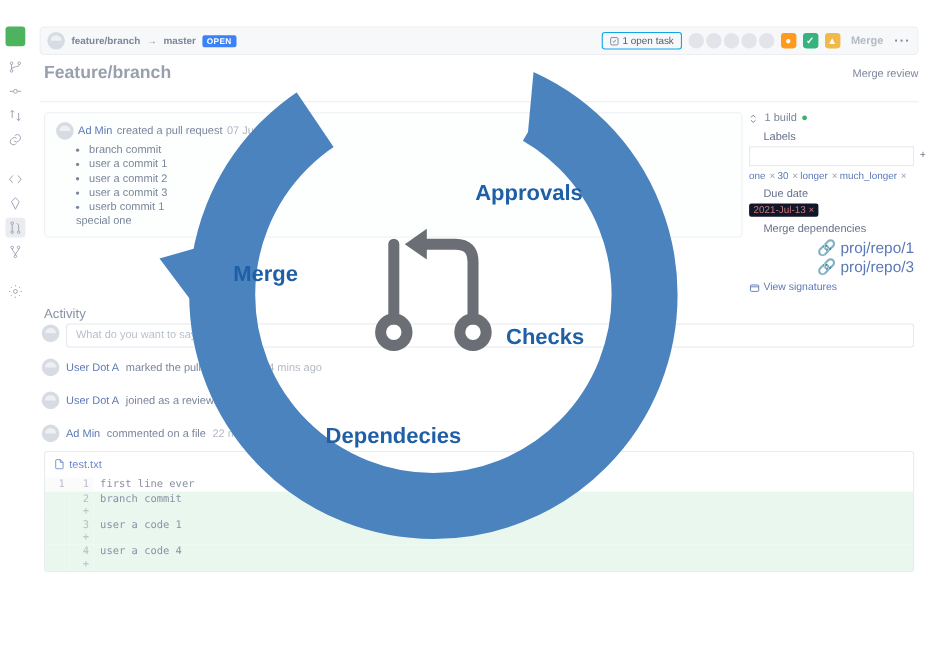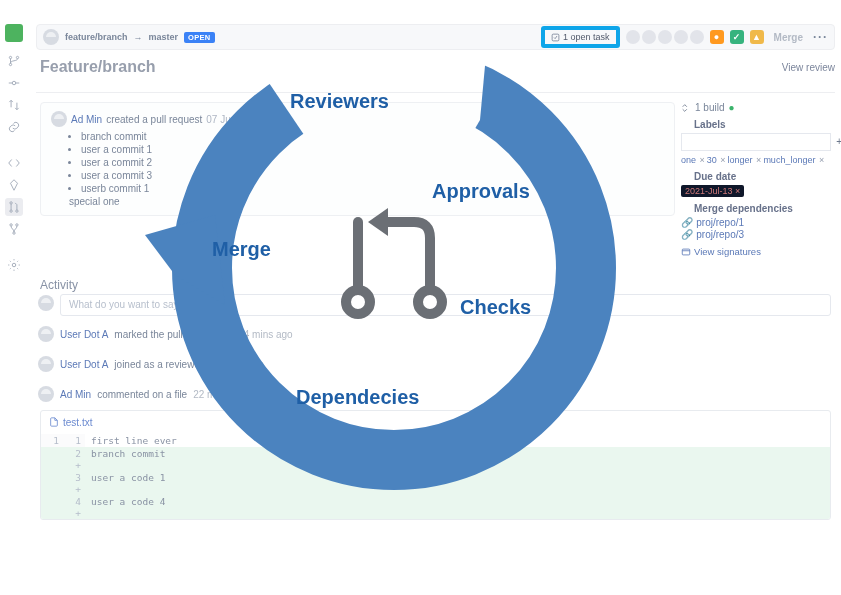--- a/index.html
+++ b/index.html
@@ -11,21 +11,21 @@
   .rail-icon svg { stroke: #9ba5b3; fill: none; stroke-width: 1.5; }
   .rail-icon.active { background: #ebecf0; border-radius: 3px; }
 
   .header-bar { position: absolute; left: 36px; top: 4px; right: 6px; height: 26px; background: #f7f8fa; border: 1px solid #edeef1; border-radius: 4px; display: flex; align-items: center; padding: 0 6px; gap: 6px; }
   .avatar-sm { width: 16px; height: 16px; background: #d7dbe2; border-radius: 50%; flex: none; position:relative;}
   .avatar-sm::after{content:"";position:absolute;left:3px;top:3px;width:10px;height:5px;border-radius:5px 5px 0 0;background:#eef0f3;}
   .crumb { color: #7a869a; font-weight: 600; font-size: 9px; }
   .arrow-sep { color: #7a869a; font-size: 9px;}
   .pill-open { background: #3b82f6; color: #fff; font-size: 7.5px; font-weight: 700; padding: 1px 4px; border-radius: 2px; letter-spacing: .3px;}
   .header-spacer { flex: 1; }
-  .task-chip { border: 4px solid #0ea5e9; border-radius: 3px; padding: 2px 6px; font-size: 9px; color: #525a6b; display:flex; align-items:center; gap:3px;margin-left:28px;}
+  .task-chip { border: 1px solid #0ea5e9; border-radius: 3px; padding: 2px 6px; font-size: 9px; color: #525a6b; display:flex; align-items:center; gap:3px;margin-left:28px;}
   .avatars-row { display: flex; align-items: center; gap: 2px; }
   .avatar-grey { width: 14px; height: 14px; background: #e2e4ea; border-radius: 50%; }
   .status-dot { width: 14px; height: 14px; border-radius: 3px; display:flex; align-items:center; justify-content:center; font-size:9px; font-weight:700;}
   .status-orange { background: #ff991f; color: #fff; }
   .status-green { background: #36b37e; color: #fff; }
   .status-warn { background: #f0b94a; color: #fff; }
   .merge-btn { color: #b3bac5; font-size: 10px; font-weight: 600; padding: 2px 4px;}
   .kebab { color: #7a869a; font-size: 12px; letter-spacing: 1px; font-weight:700;}
 
   .title-row { position: absolute; left: 40px; top: 38px; right: 6px; display:flex; align-items:center; justify-content:space-between;}
@@ -39,29 +39,29 @@
 
   .content { position: absolute; left: 40px; top: 82px; right: 6px; }
   .panel { border: 1px solid #eef0f3; border-radius: 4px; padding: 8px 10px; background: #fdfefe; }
   .line { display: flex; align-items: center; gap: 4px; font-size: 10px; color: #7a869a; margin-bottom: 2px; }
   .user-link { color: #5b79b7; }
   .commits-list { margin: 4px 0 2px 30px; padding: 0; list-style: disc; color: #7a869a; font-size: 10px; }
   .commits-list li { margin: 2px 0; }
   .special { margin: 2px 0 0 18px; color: #7a869a; font-size: 10px;}
 
   .sidebar { position: absolute; right: 10px; top: 82px; width: 150px; font-size: 10px; color: #7a869a; }
-  .sidebar h5 { font-size: 10px; font-weight: 700; color: #67718a; margin: 6px 0 3px; padding-left: 13px;}
+  .sidebar h5 { font-size: 10px; font-weight: 400; color: #67718a; margin: 6px 0 3px; padding-left: 13px;}
   .build-line { display:flex; align-items:center; gap:4px; margin-bottom:0;}
   .label-box { border: 1px solid #e5e8ee; height: 18px; margin-bottom:4px; position:relative;}
   .label-box::after { content:"+"; position:absolute; right:-12px; top:2px; color:#6b778c;}
   .label-chips { display:flex; flex-wrap:wrap; gap:2px; font-size: 9px;}
   .label-chip { color:#5b79b7; white-space:nowrap; }
   .label-chip .x { color:#97a0b1; margin-left:1px;}
   .due-badge { background:#0f172a; color:#c77; font-size:9px; padding:1px 4px; border-radius:2px; display:inline-block;}
-  .dep-link { color:#5b79b7; font-size:10px; display:block; margin:1px 0;}
+  .dep-link { color:#5b79b7; font-size:14px; display:block; margin:1px 0;text-align:right;}
   .view-sig { color:#5b79b7; font-size:9.5px; display:flex; align-items:center; gap:3px; margin-top:6px;}
 
   .activity-title { position: absolute; left: 40px; top: 258px; font-size: 12px; color: #8993a6; font-weight: 500;}
   .comment-box { position: absolute; left: 60px; right: 10px; top: 274px; height: 22px; border: 1px solid #e5e8ee; border-radius: 3px; color: #b7bfcc; font-size: 10px; padding: 4px 8px;}
   .comment-avatar { position: absolute; left: 38px; top: 275px; }
 
   .activity-row { position: absolute; left: 38px; right: 10px; display:flex; align-items:center; gap:6px; font-size:10px; color:#7a869a;}
   .act1 { top: 306px; } .act2 { top: 336px; } .act3 { top: 366px; }
 
   .diff-box { position: absolute; left: 40px; right: 10px; top: 390px; border: 1px solid #e8ebef; border-radius: 3px; overflow:hidden;}
@@ -166,21 +166,21 @@
     </div>
     <div class="status-dot status-orange">●</div>
     <div class="status-dot status-green">✓</div>
     <div class="status-dot status-warn">▲</div>
     <span class="merge-btn">Merge</span>
     <span class="kebab">···</span>
   </div>
 
   <div class="title-row">
     <div class="pr-title">Feature/branch</div>
-    <span class="start-review">View review</span>
+    <span class="start-review">Merge review</span>
   </div>
 
   <div class="tabs-border"></div>
 
   <div class="content">
     <div class="panel" style="width: calc(100% - 160px);">
       <div class="line">
         <div class="avatar-sm"></div>
         <span class="user-link">Ad Min</span>
         <span>created a pull request</span>
@@ -300,18 +300,17 @@
     <polygon points="145,235 215,215 225,305 175,275" fill="#4b83bf"></polygon>
 
     <g stroke="#6b6f75" stroke-width="10" fill="none" stroke-linecap="round" stroke-linejoin="round">
       <circle cx="358" cy="302" r="12" fill="#fff"></circle>
       <circle cx="430" cy="302" r="12" fill="#fff"></circle>
       <line x1="358" y1="222" x2="358" y2="290"></line>
       <path d="M430 290 L430 238 Q430 222 414 222 L384 222"></path>
       <polygon points="388,208 388,236 368,222" fill="#6b6f75" stroke="none"></polygon>
     </g>
   </svg>
-  <div class="cycle-label" style="left:290px; top:90px;">Reviewers</div>
-  <div class="cycle-label" style="left:432px; top:180px;">Approvals</div>
+  <div class="cycle-label" style="left:432px; top:165px;">Approvals</div>
   <div class="cycle-label" style="left:460px; top:296px;">Checks</div>
   <div class="cycle-label" style="left:296px; top:386px;">Dependecies</div>
   <div class="cycle-label" style="left:212px; top:238px;">Merge</div>
 </div>
 
 </body></html>

